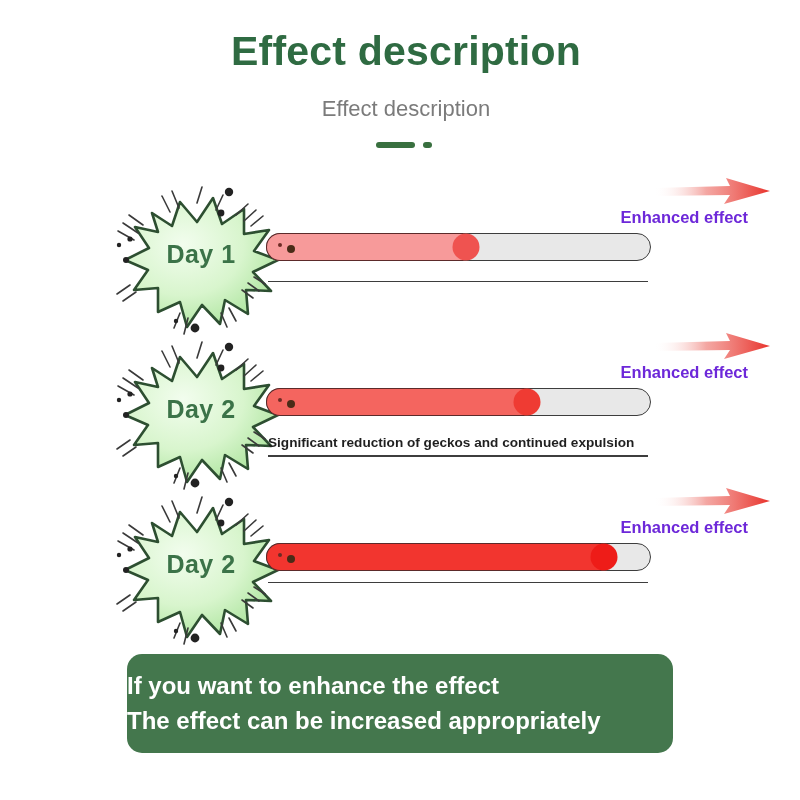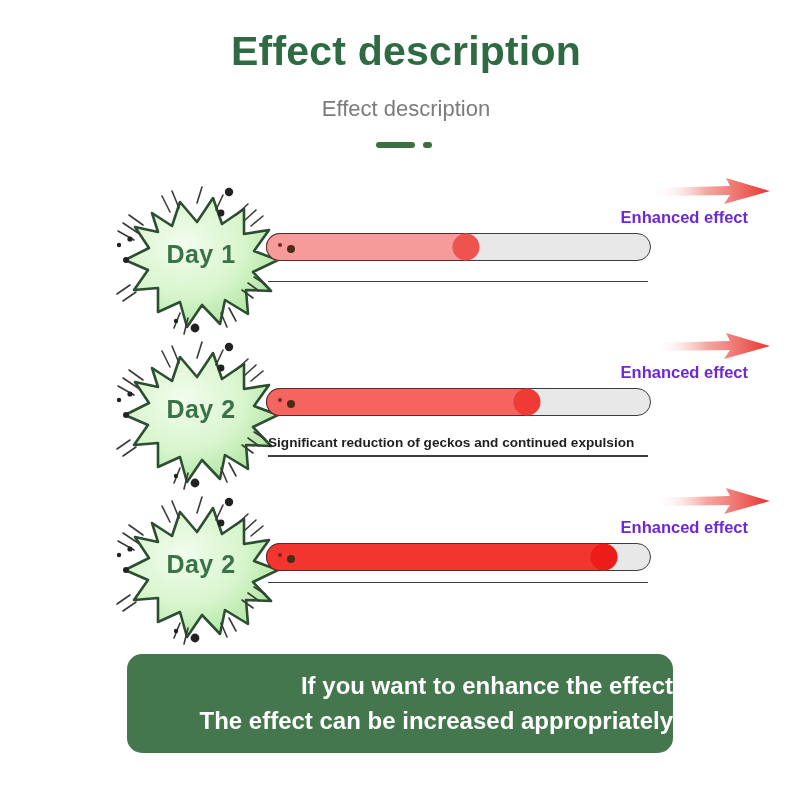--- a/index.html
+++ b/index.html
@@ -202,21 +202,21 @@
     position: absolute;
     left: 127px;
     top: 654px;
     width: 546px;
     height: 99px;
     background: #44774d;
     border-radius: 15px;
     box-sizing: border-box;
     display: flex;
     flex-direction: column;
-    align-items: flex-end;
+    align-items: flex-start;
     justify-content: center;
     gap: 6px;
   }
   .footer-line {
     display: block;
     color: #ffffff;
     font-weight: bold;
     font-size: 24px;
     line-height: 1.18;
     text-align: center;

